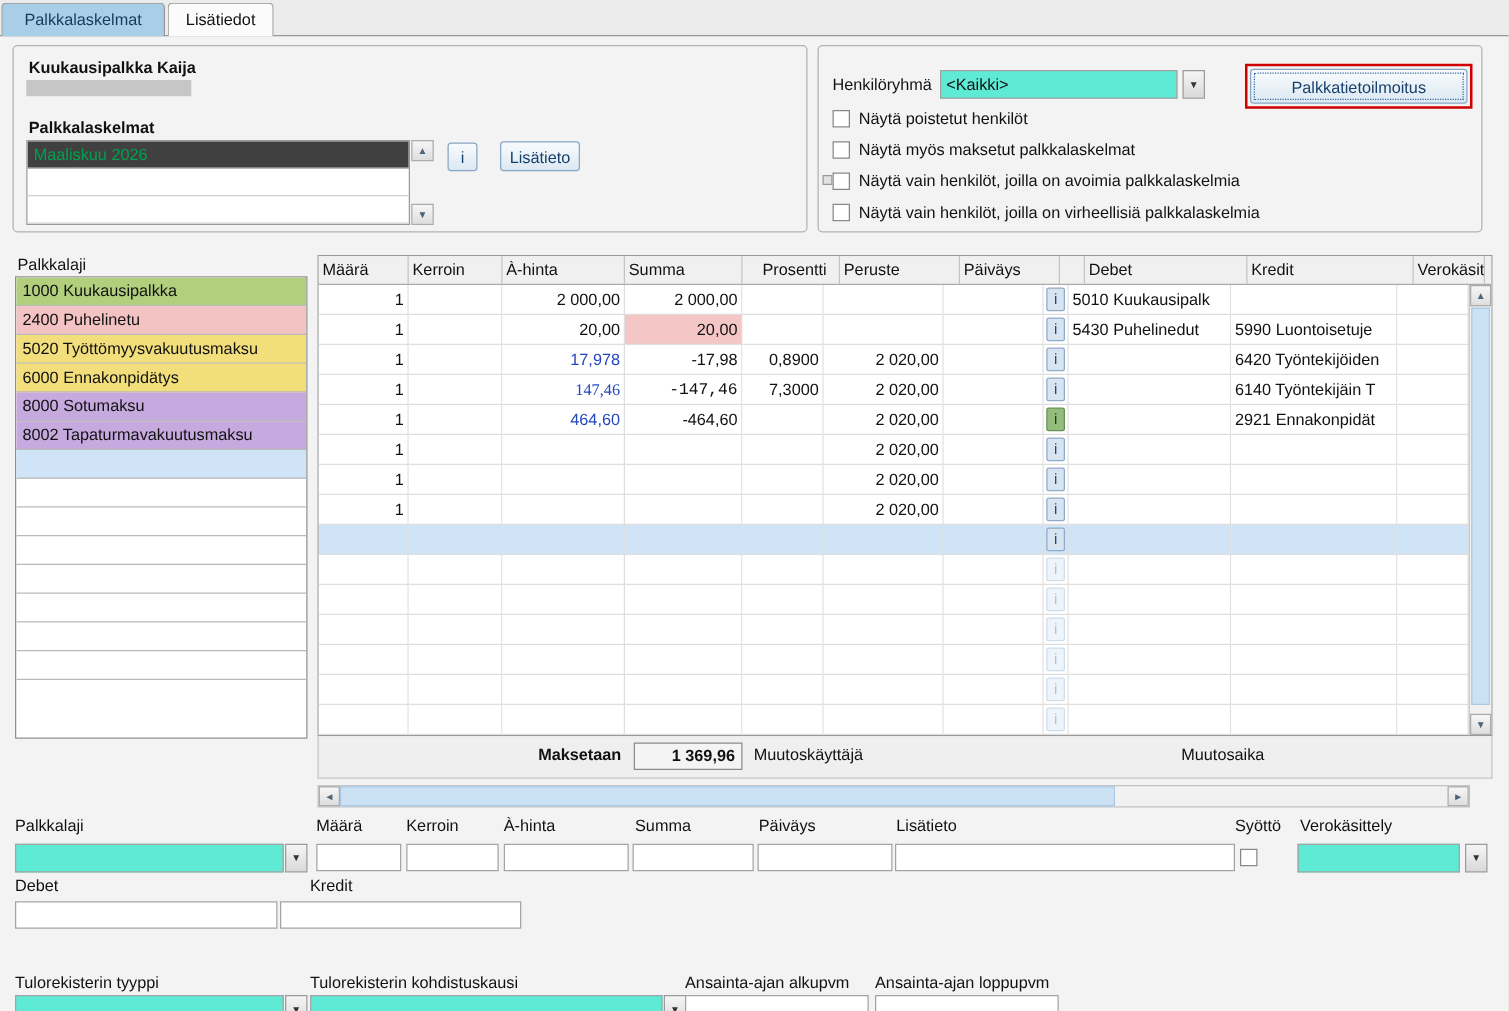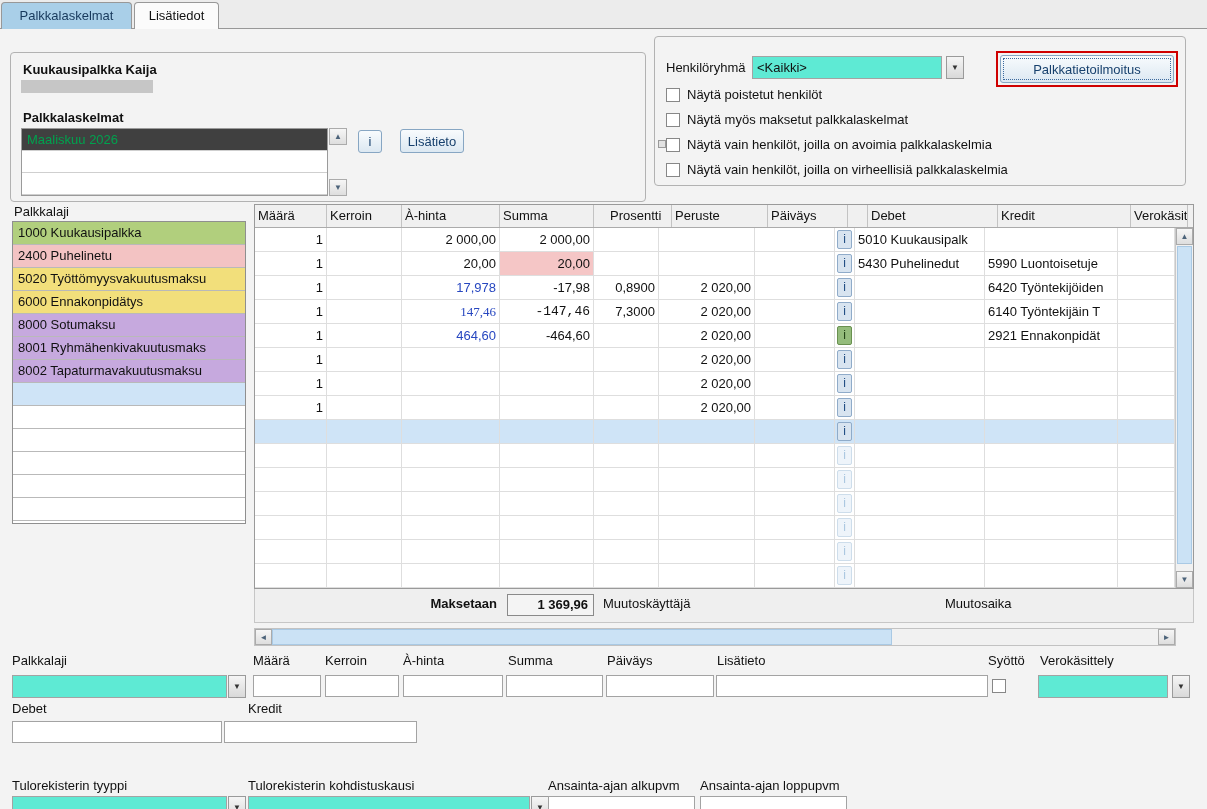--- a/index.html
+++ b/index.html
@@ -11,21 +11,21 @@
 
   
   #tabbar{position:absolute;left:0;top:0;width:100%;height:29px;background:#ececec;border-bottom:1px solid #989898}
   .tab{position:absolute;top:2px;height:27px;line-height:25px;text-align:center;
        border:1px solid #989898;border-bottom:none;border-radius:4px 4px 0 0;cursor:default}
   #tab1{left:1px;width:131px;background:#a9cfe8;color:#17395c}
   #tab2{left:134px;width:85px;background:#fbfbfb}
 
   
   .gbox{position:absolute;border:1px solid #b2b2b2;border-radius:4px;background:#f3f3f3}
-  #emp-box{left:10px;top:52px;width:636px;height:150px}
+  #emp-box{left:10px;top:36px;width:636px;height:150px}
   #flt-box{left:654px;top:36px;width:532px;height:150px}
 
   
   .btn{position:absolute;display:flex;align-items:center;justify-content:center;
        background:linear-gradient(#f8fbfd,#dce8f2);border:1px solid #87a6c3;border-radius:3px;
        color:#17406d;cursor:default;white-space:nowrap}
   .btn.focus{outline:1px dotted #3c6a9e;outline-offset:-4px}
   .tin{position:absolute;background:#fff;border:1px solid #a3a3a3;padding:0 4px;line-height:20px;
        overflow:hidden;white-space:nowrap}
   .cb{width:14px;height:14px;background:#fff;border:1px solid #878787;flex:0 0 auto}
@@ -44,21 +44,21 @@
   #redact{position:absolute;left:10px;top:27px;width:132px;height:13px;background:#c6c6c6}
   #expander{position:absolute;left:3px;top:103px;width:8px;height:8px;background:#e2e2e2;border:1px solid #9a9a9a}
 
   
   #payslip-list{position:absolute;left:10px;top:75px;width:307px;height:68px;background:#fff;border:1px solid #9a9a9a;overflow:hidden}
   .psrow{height:22px;line-height:21px;padding:0 5px;border-bottom:1px solid #cfcfcf;overflow:hidden;white-space:nowrap}
   .psrow.sel{background:#404040;color:#00a14e}
 
   
   #paytype-label{position:absolute;left:14px;top:204px}
-  #paytype-list{position:absolute;left:12px;top:221px;width:234px;height:303px;background:#fff;border:1px solid #8f8f8f;overflow:hidden}
+  #paytype-list{position:absolute;left:12px;top:221px;width:234px;height:370px;background:#fff;border:1px solid #8f8f8f;overflow:hidden}
   .plrow{height:23px;line-height:22px;padding:0 5px;border-bottom:1px solid #b9b9b9;overflow:hidden;white-space:nowrap}
   .pt-green{background:#b1cf7d}.pt-pink{background:#f3c3c3}.pt-yellow{background:#f2df7b}.pt-purple{background:#c6a9de}
   .plrow.sel{background:#cfe4f7}
 
   
   #grid{position:absolute;left:254px;top:204px;width:940px;height:385px;background:#fff;border:1px solid #9a9a9a}
   #grid-header{display:flex;height:23px;width:938px;background:#f0f0f0;border-bottom:1px solid #ababab}
   .hcell{height:22px;line-height:22px;padding:0 3px;border-right:1px solid #c3c3c3;overflow:hidden;white-space:nowrap;flex:0 0 auto}
   #grid-body{width:920px}
   .grow{display:flex;height:24px}
@@ -143,21 +143,20 @@
     <div id="expander"></div>
   </div>
 
   <div id="paytype-label">Palkkalaji</div>
   <div id="paytype-list">
       <div class="plrow pt-green">1000 Kuukausipalkka</div>
       <div class="plrow pt-pink">2400 Puhelinetu</div>
       <div class="plrow pt-yellow">5020 Työttömyysvakuutusmaksu</div>
       <div class="plrow pt-yellow">6000 Ennakonpidätys</div>
       <div class="plrow pt-purple">8000 Sotumaksu</div>
-      <div class="plrow pt-purple">8001 Ryhmähenkivakuutusmaks</div>
       <div class="plrow pt-purple">8002 Tapaturmavakuutusmaksu</div>
       <div class="plrow sel"></div>
       <div class="plrow"></div>
       <div class="plrow"></div>
       <div class="plrow"></div>
       <div class="plrow"></div>
       <div class="plrow"></div>
       <div class="plrow"></div>
       <div class="plrow"></div>
     </div>

